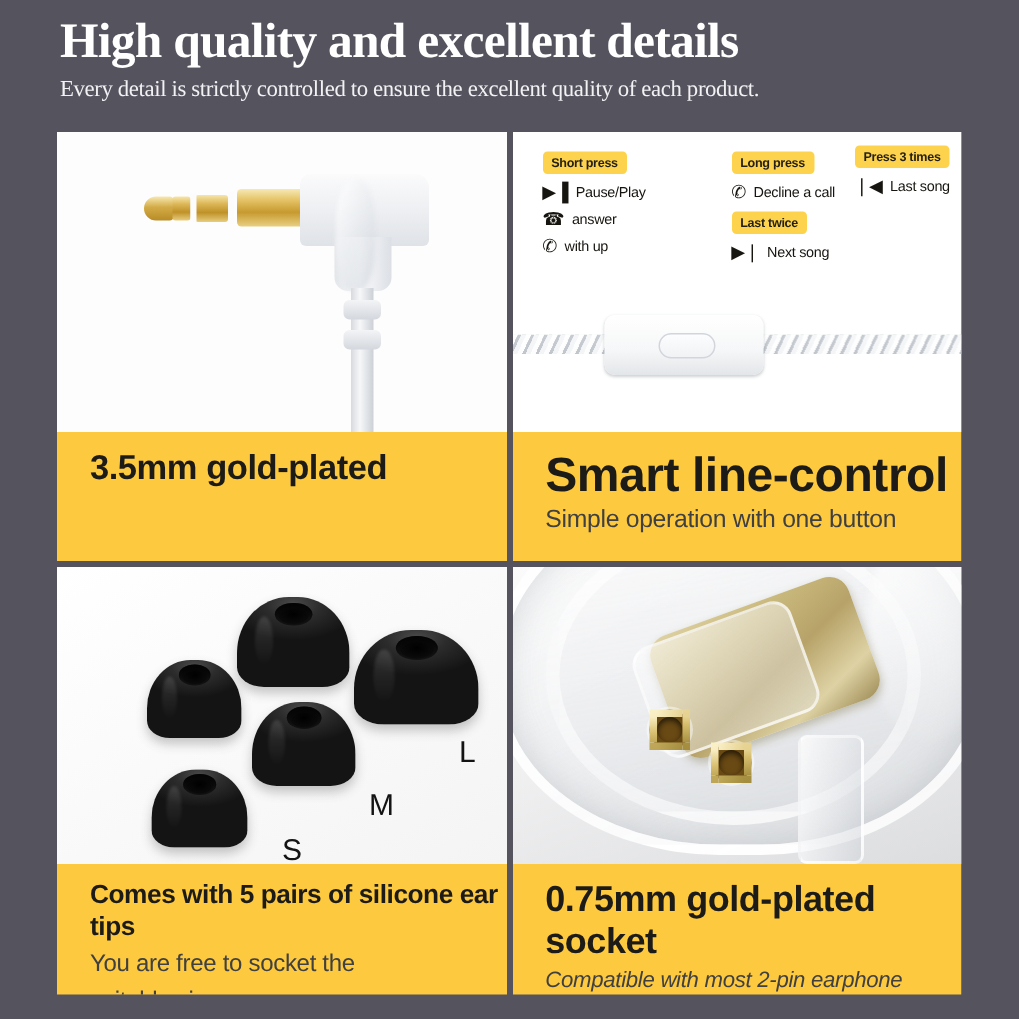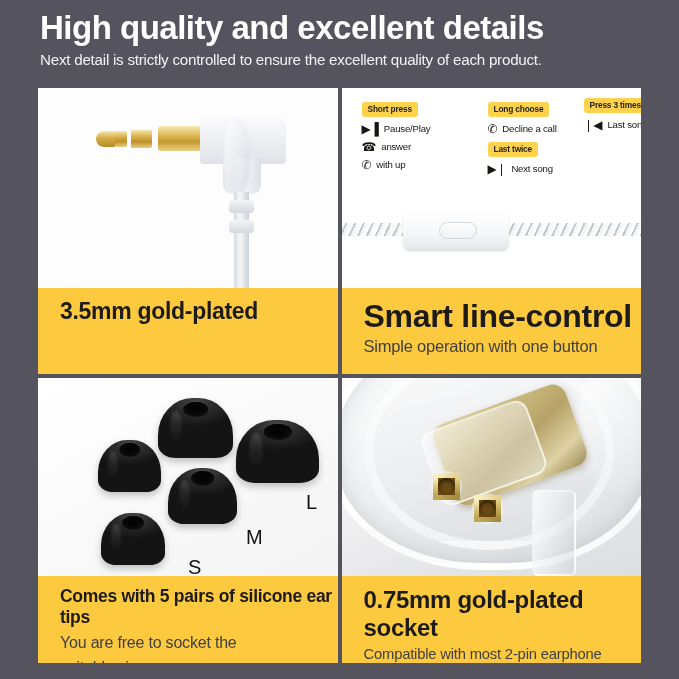--- a/index.html
+++ b/index.html
@@ -5,21 +5,21 @@
   * { margin:0; padding:0; box-sizing:border-box; }
   html,body { width:679px; height:679px; }
   body {
     background:#55535e;
     font-family:"Liberation Sans", sans-serif;
     overflow:hidden;
     position:relative;
   }
 
   
-  #header { padding:10px 0 0 40px; }
+  #header { padding:10px 0 0 40px;font-family:Liberation Serif, serif; }
   #title {
     color:#ffffff;
     font-size:33px;
     font-weight:bold;
     letter-spacing:-0.5px;
     line-height:1.12;
     white-space:nowrap;
   }
   #subtitle {
     color:#f2f1f3;
@@ -47,21 +47,21 @@
   
   .caption { background:#fdc93f; flex:1 1 auto; padding:10px 0 0 22px; }
   .cap-title { color:#1d1b17; font-weight:bold; letter-spacing:-0.3px; }
   .cap-sub   { color:#404040; letter-spacing:-0.2px; }
   .c1 .cap-title { font-size:23px; line-height:1.17; }
   .c2 .cap-title { font-size:32px; }
   .c2 .cap-sub   { font-size:16.5px; margin-top:2px; }
   .c3 .cap-title { font-size:17.5px; }
   .c3 .cap-sub   { font-size:16px; line-height:1.28; margin-top:5px; }
   .c4 .cap-title { font-size:24px; }
-  .c4 .cap-sub   { font-size:14.8px; line-height:1.3; margin-top:3px; }
+  .c4 .cap-sub   { font-size:14.8px; line-height:1.3; margin-top:3px;font-style:italic; }
 
   
   .p1bg { position:absolute; inset:0; background:#fdfdfd; }
   .plug-body {
     position:absolute; left:162px; top:28px;
     width:86px; height:48px;
     background:linear-gradient(180deg,#fbfbfc 0%,#eceef1 55%,#dfe2e7 100%);
     border-radius:7px 9px 4px 4px;
   }
   .plug-neck {
@@ -127,21 +127,21 @@
   }
   .crow {
     display:flex; align-items:center; gap:5px;
     margin-top:6px; color:#17150f; font-size:9.6px;
     letter-spacing:-0.2px; white-space:nowrap;
   }
   .crow .ic { font-size:12px; line-height:1; display:inline-block; }
   .co-a { left:20px;  top:10px; }
   .co-b { left:146px; top:10px; }
   .co-c { left:146px; top:50px; }
-  .co-d { left:242px; top:6px;  }
+  .co-d { left:228px; top:6px;text-align:center;  }
 
   .cable-h {
     position:absolute; left:0; top:135px; width:100%; height:13px;
     background:
       repeating-linear-gradient(115deg,
         rgba(255,255,255,.95) 0 3px,
         rgba(190,195,202,.85) 3px 5px,
         rgba(245,246,248,.95) 5px 8px),
       linear-gradient(180deg,#fafbfc,#cfd4da);
   }
@@ -260,21 +260,21 @@
     background:linear-gradient(160deg,rgba(255,255,255,.95),rgba(221,224,228,.25));
     border-radius:50%;
     filter:blur(3px);
   }
 </style>
 </head>
 <body>
 
 <div id="header">
   <div id="title">High quality and excellent details</div>
-  <div id="subtitle">Next detail is strictly controlled to ensure the excellent quality of each product.</div>
+  <div id="subtitle">Every detail is strictly controlled to ensure the excellent quality of each product.</div>
 </div>
 
 <div id="grid">
 
   <div class="cell r1">
     <div class="photo">
       <div class="p1bg"></div>
       <div class="pin-tip"></div>
       <div class="pin-seg pin-s2"></div>
       <div class="pin-seg pin-s1"></div>
@@ -307,21 +307,21 @@
           <span class="ic">☎</span>
           <span>answer</span>
         </div>
         <div class="crow">
           <span class="ic">✆</span>
           <span>with up</span>
         </div>
       </div>
 
       <div class="callout co-b">
-        <span class="badge">Long choose</span>
+        <span class="badge">Long press</span>
         <div class="crow">
           <span class="ic">✆</span>
           <span>Decline a call</span>
         </div>
       </div>
 
       <div class="callout co-c">
         <span class="badge">Last twice</span>
         <div class="crow">
           <span class="ic">▶❘</span>

